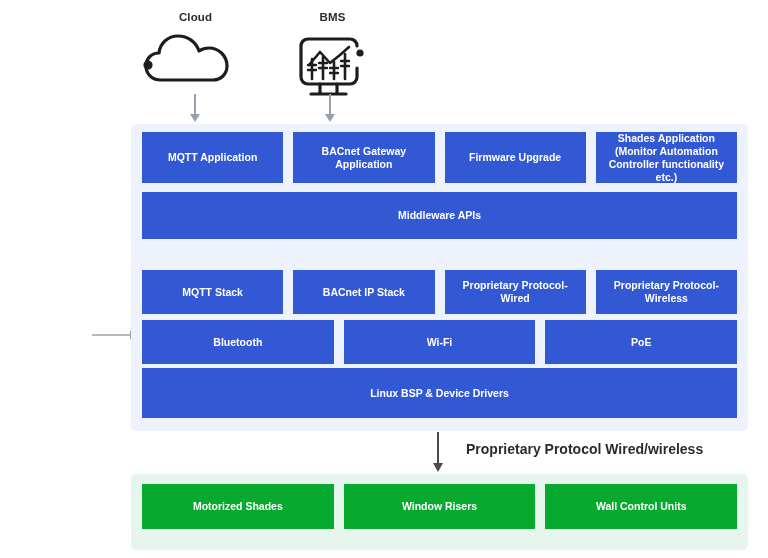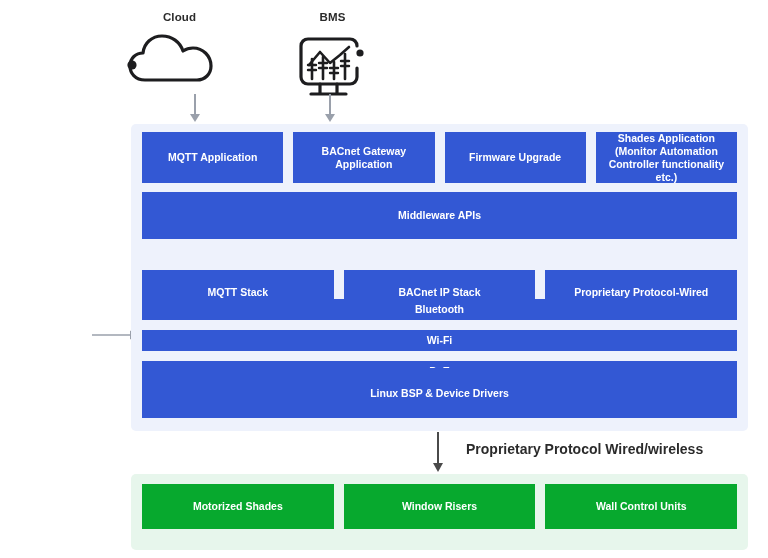--- a/index.html
+++ b/index.html
@@ -15,21 +15,21 @@
 
   
   .node{position:absolute;text-align:center;}
   .node-label{
     font-size:11.5px;font-weight:700;color:#2b2b2b;letter-spacing:.1px;
     line-height:14px;
   }
   .icon-wrap{display:block;margin:6px auto 0;}
 
   
-  #cloud-node{left:117px;top:10px;width:125px;}
+  #cloud-node{left:133px;top:10px;width:125px;}
   
   #bms-node{left:285px;top:10px;width:95px;}
   
   #mobile-node{left:22px;top:268px;width:75px;}
 
   
   .arrow-v{position:absolute;width:14px;}
   .arrow-line{position:absolute;left:6px;top:0;width:1.6px;background:#9aa0ab;}
   .arrow-head{
     position:absolute;left:2px;width:0;height:0;
@@ -51,21 +51,21 @@
     font-size:10.5px;font-weight:700;
     text-align:center;
     line-height:13px;
     padding:4px 6px;
     box-sizing:border-box;
   }
   .cell.wide{flex:1 1 100%;}
   #row-apps{top:8px;height:51px;}
   #row-middleware{top:68px;height:47px;}
   #row-stacks{top:126px;height:44px;margin-top:20px;}
-  #row-links{top:175px;height:44px;flex-direction:column;}
+  #row-links{top:196px;height:44px;}
   #row-bsp{top:244px;height:50px;justify-content:flex-end;}
 
   
   #green-panel{
     position:absolute;left:131px;top:474px;width:617px;height:76px;
     background:#e7f6ec;border-radius:5px;
   }
   #row-devices{top:10px;height:45px;}
   .cell.green{background:#07a92e;}
 
@@ -155,20 +155,21 @@
     </div>
 
     <div class="row" id="row-middleware">
       <div class="cell wide">Middleware APIs</div>
     </div>
 
     <div class="row" id="row-stacks">
       <div class="cell">MQTT Stack</div>
       <div class="cell">BACnet IP Stack</div>
       <div class="cell">Proprietary Protocol-Wired</div>
+      <div class="cell">Proprietary Protocol-Wireless</div>
     </div>
 
     <div class="row" id="row-links">
       <div class="cell">Bluetooth</div>
       <div class="cell">Wi-Fi</div>
       <div class="cell">PoE</div>
     </div>
 
     <div class="row" id="row-bsp">
       <div class="cell wide">Linux BSP &amp; Device Drivers</div>

